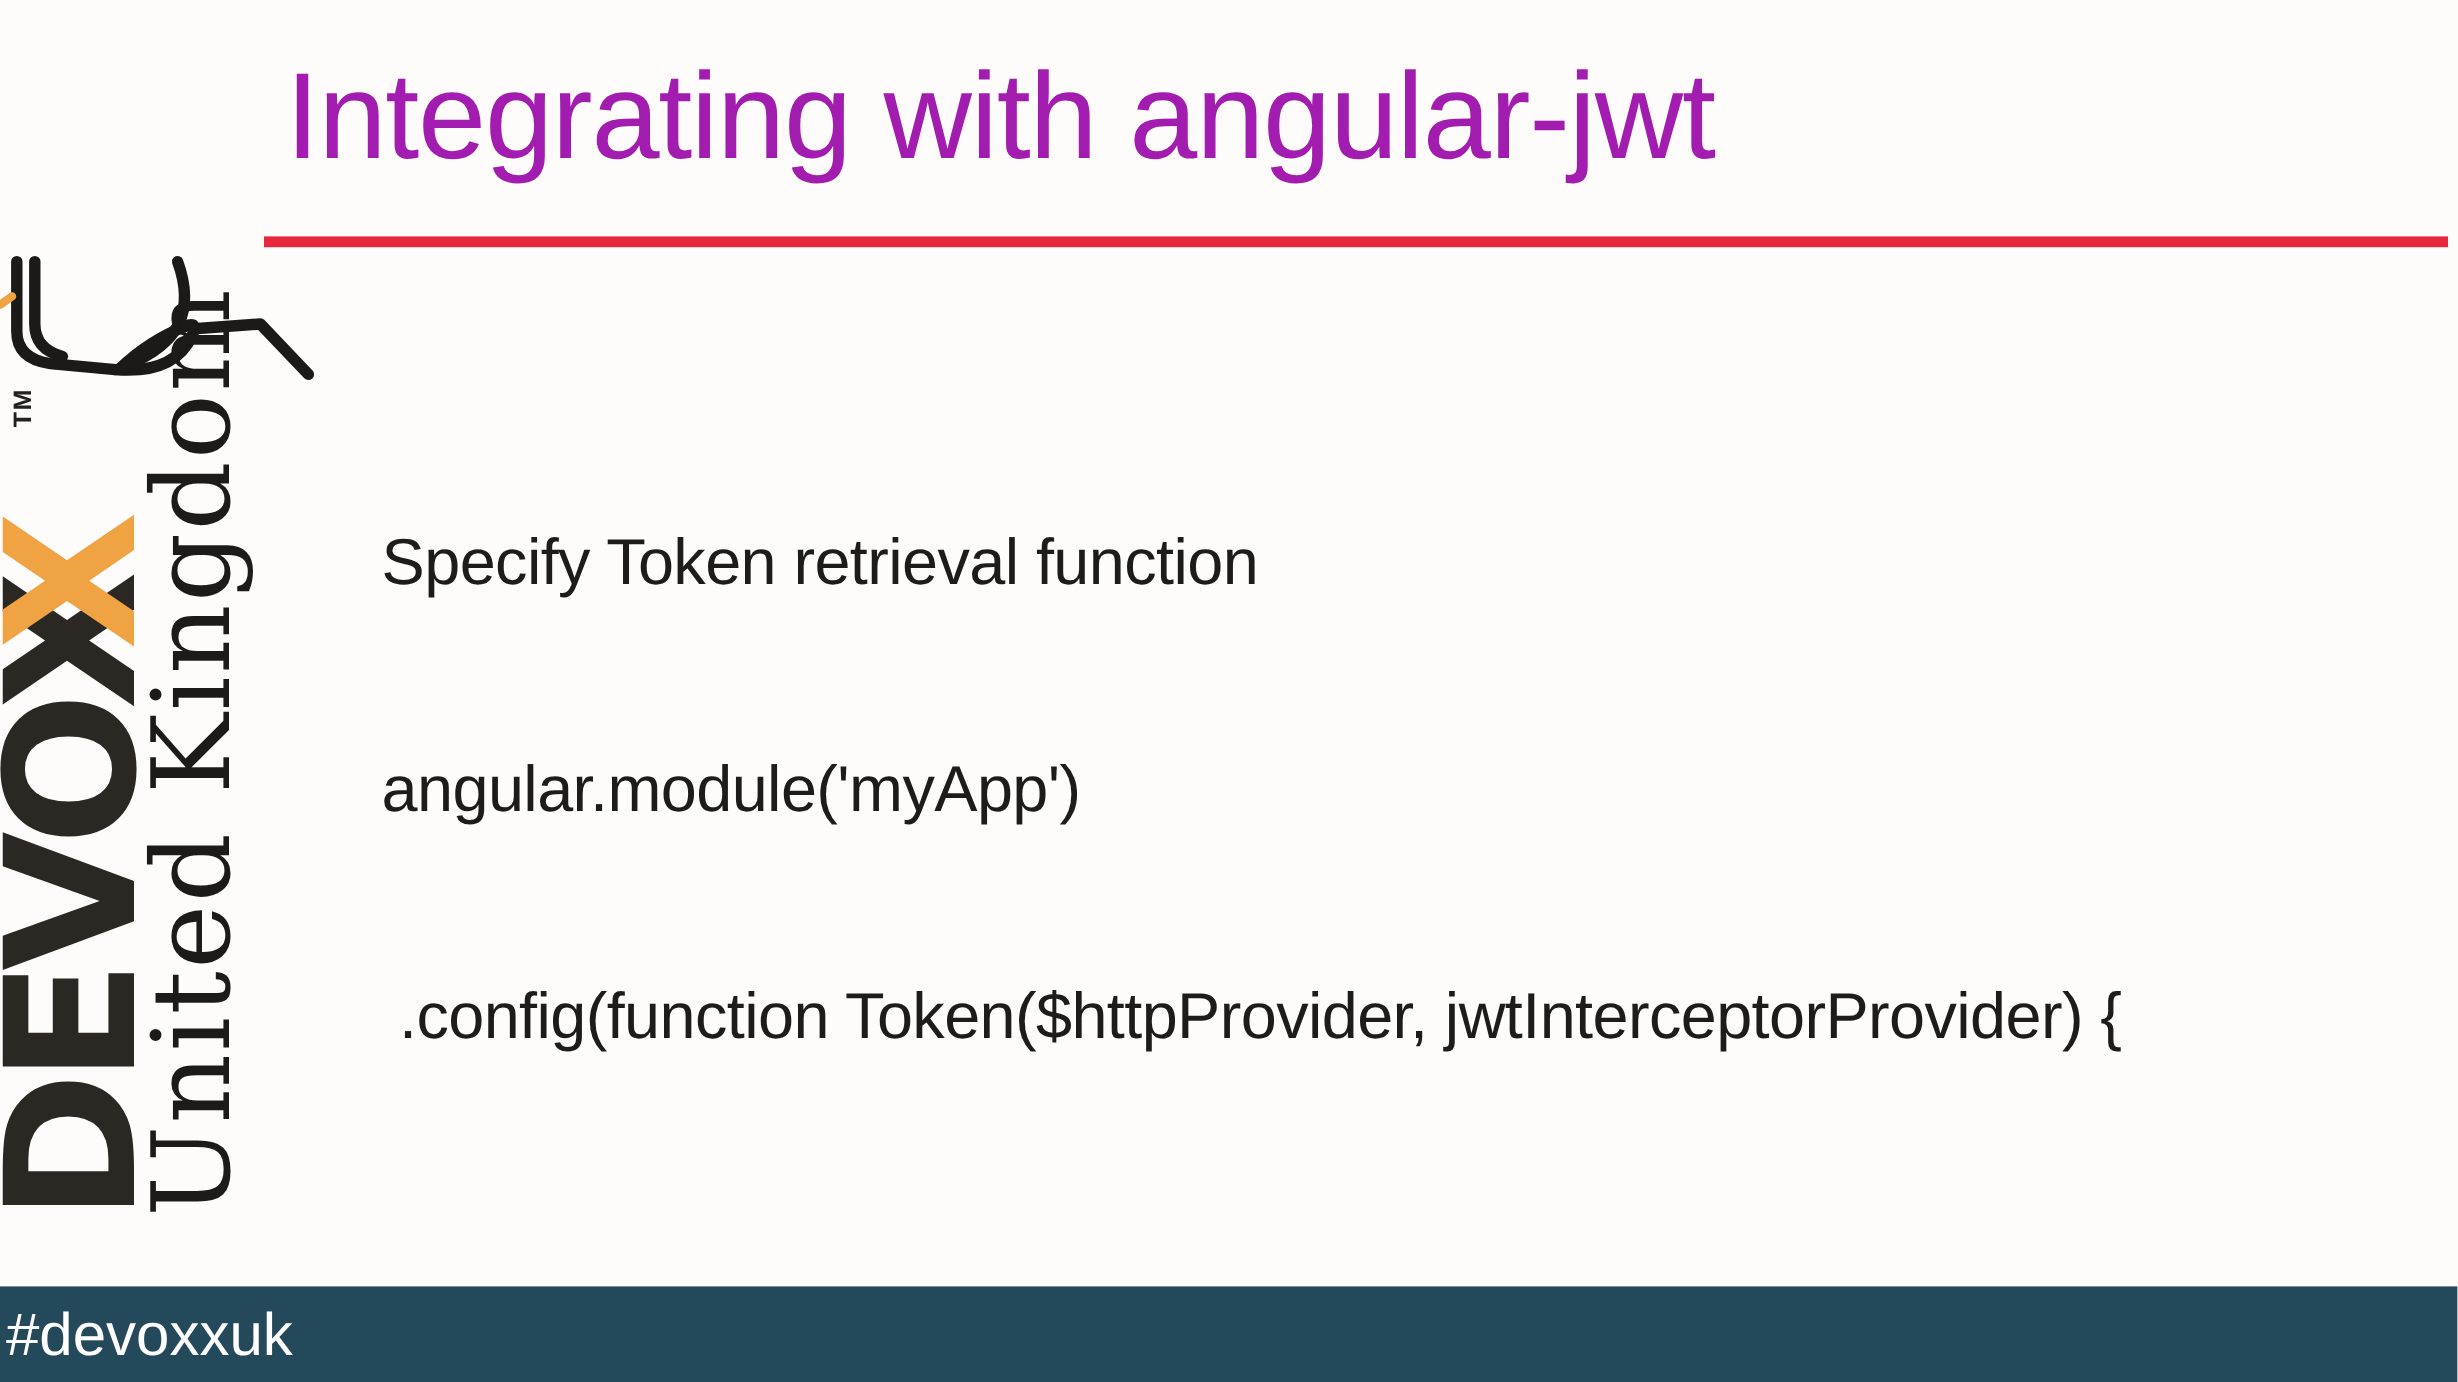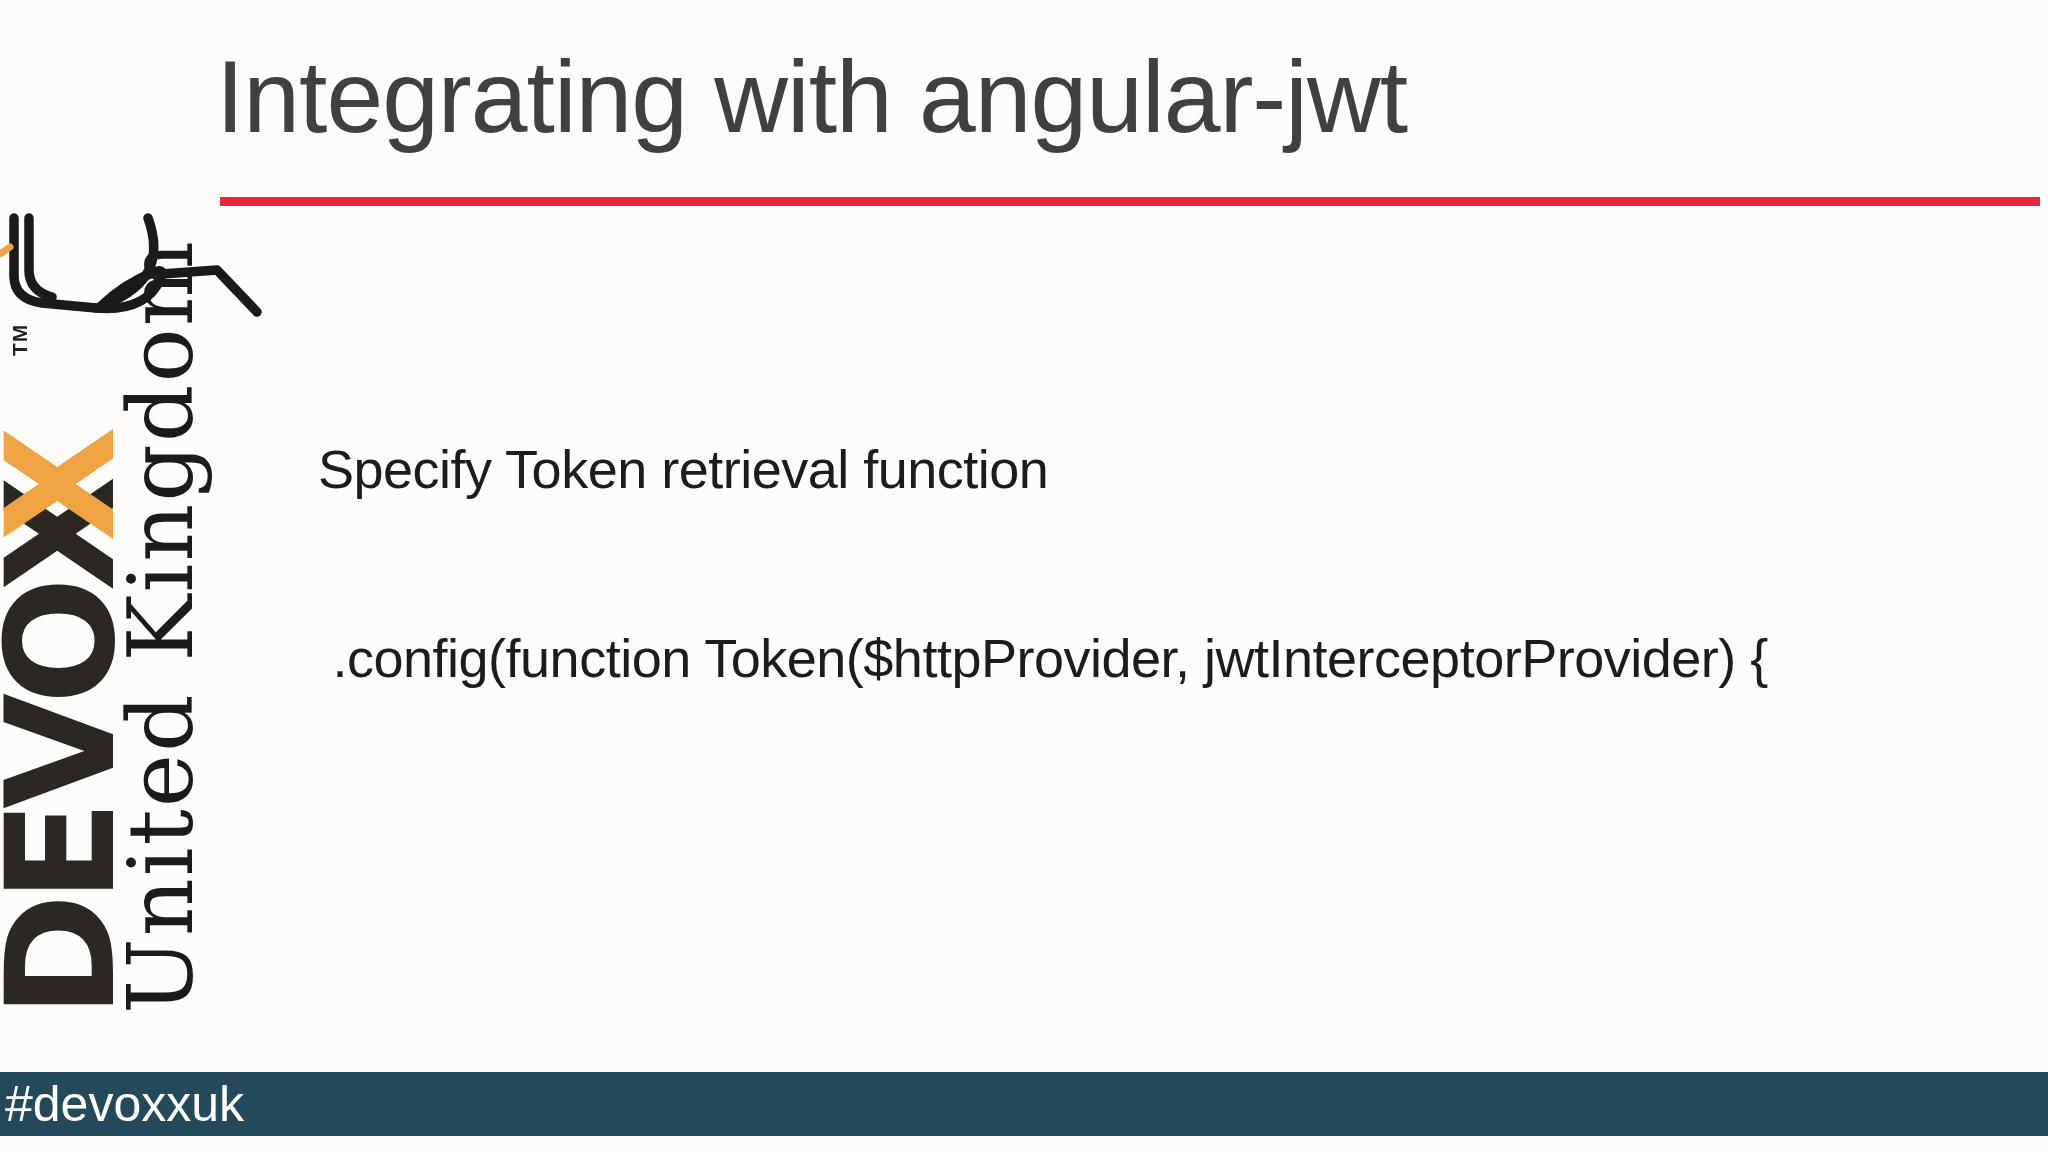--- a/index.html
+++ b/index.html
@@ -3,23 +3,23 @@
 <meta charset="utf-8">
 <style>
   html,body{margin:0;padding:0;}
   body{
     width:2048px;height:1152px;position:relative;overflow:hidden;
     background:#fdfcfa;
     font-family:"Liberation Sans",sans-serif;
     -webkit-font-smoothing:antialiased;
   }
   .slide-title{
-    position:absolute;left:216px;top:36px;
+    position:absolute;left:238px;top:36px;
     font-size:102px;line-height:1.2;letter-spacing:-1px;
-    color:#404040;white-space:nowrap;
+    color:#a21caf;white-space:nowrap;
   }
   .title-rule{
     position:absolute;left:220px;top:197px;width:1820px;height:9px;
     background:var(--accent,#e8273c);
   }
   .code-block{
     position:absolute;left:318px;top:312px;
     font-size:54px;line-height:63px;letter-spacing:-0.5px;
     color:#1d1c1b;white-space:pre;
   }
@@ -44,21 +44,21 @@
   }
   .logo-region{
     position:absolute;left:114px;top:1014px;
     transform:rotate(-90deg);transform-origin:0 0;
     font-family:"DejaVu Serif","Liberation Serif",serif;
     font-size:90px;line-height:94px;letter-spacing:2px;
     color:#1d1b19;white-space:nowrap;
   }
   
   .footer-bar{
-    position:absolute;left:0;top:1072px;width:2048px;height:64px;
+    position:absolute;left:0;top:1072px;width:2048px;height:80px;
     background:var(--footerBg,#24495a);
     display:flex;align-items:center;justify-content:space-between;
     box-sizing:border-box;padding:0 8px 0 5px;
     color:#ffffff;font-size:50px;line-height:1;
   }
 </style>
 </head>
 <body style="--accent: #e8273c; --footerBg: #24495a; --logoOrange: #f0a342; --logoBlack: #2b2824;">
 
 <div class="slide-title">Integrating with angular-jwt</div>
@@ -76,20 +76,21 @@
 </svg>
 
 <div class="logo-tm">TM</div>
 <div class="logo-devoxx">
   <span>DEVO</span><span class="x-black">X</span><span class="x-orange">X</span>
 </div>
 <div class="logo-region">United Kingdom</div>
 
 <div class="code-block">
   <div>Specify Token retrieval function</div>
+  <div>angular.module('myApp')</div>
   <div> .config(function Token($httpProvider, jwtInterceptorProvider) {</div>
   
   
   
   
   
   
   
 </div>
 

